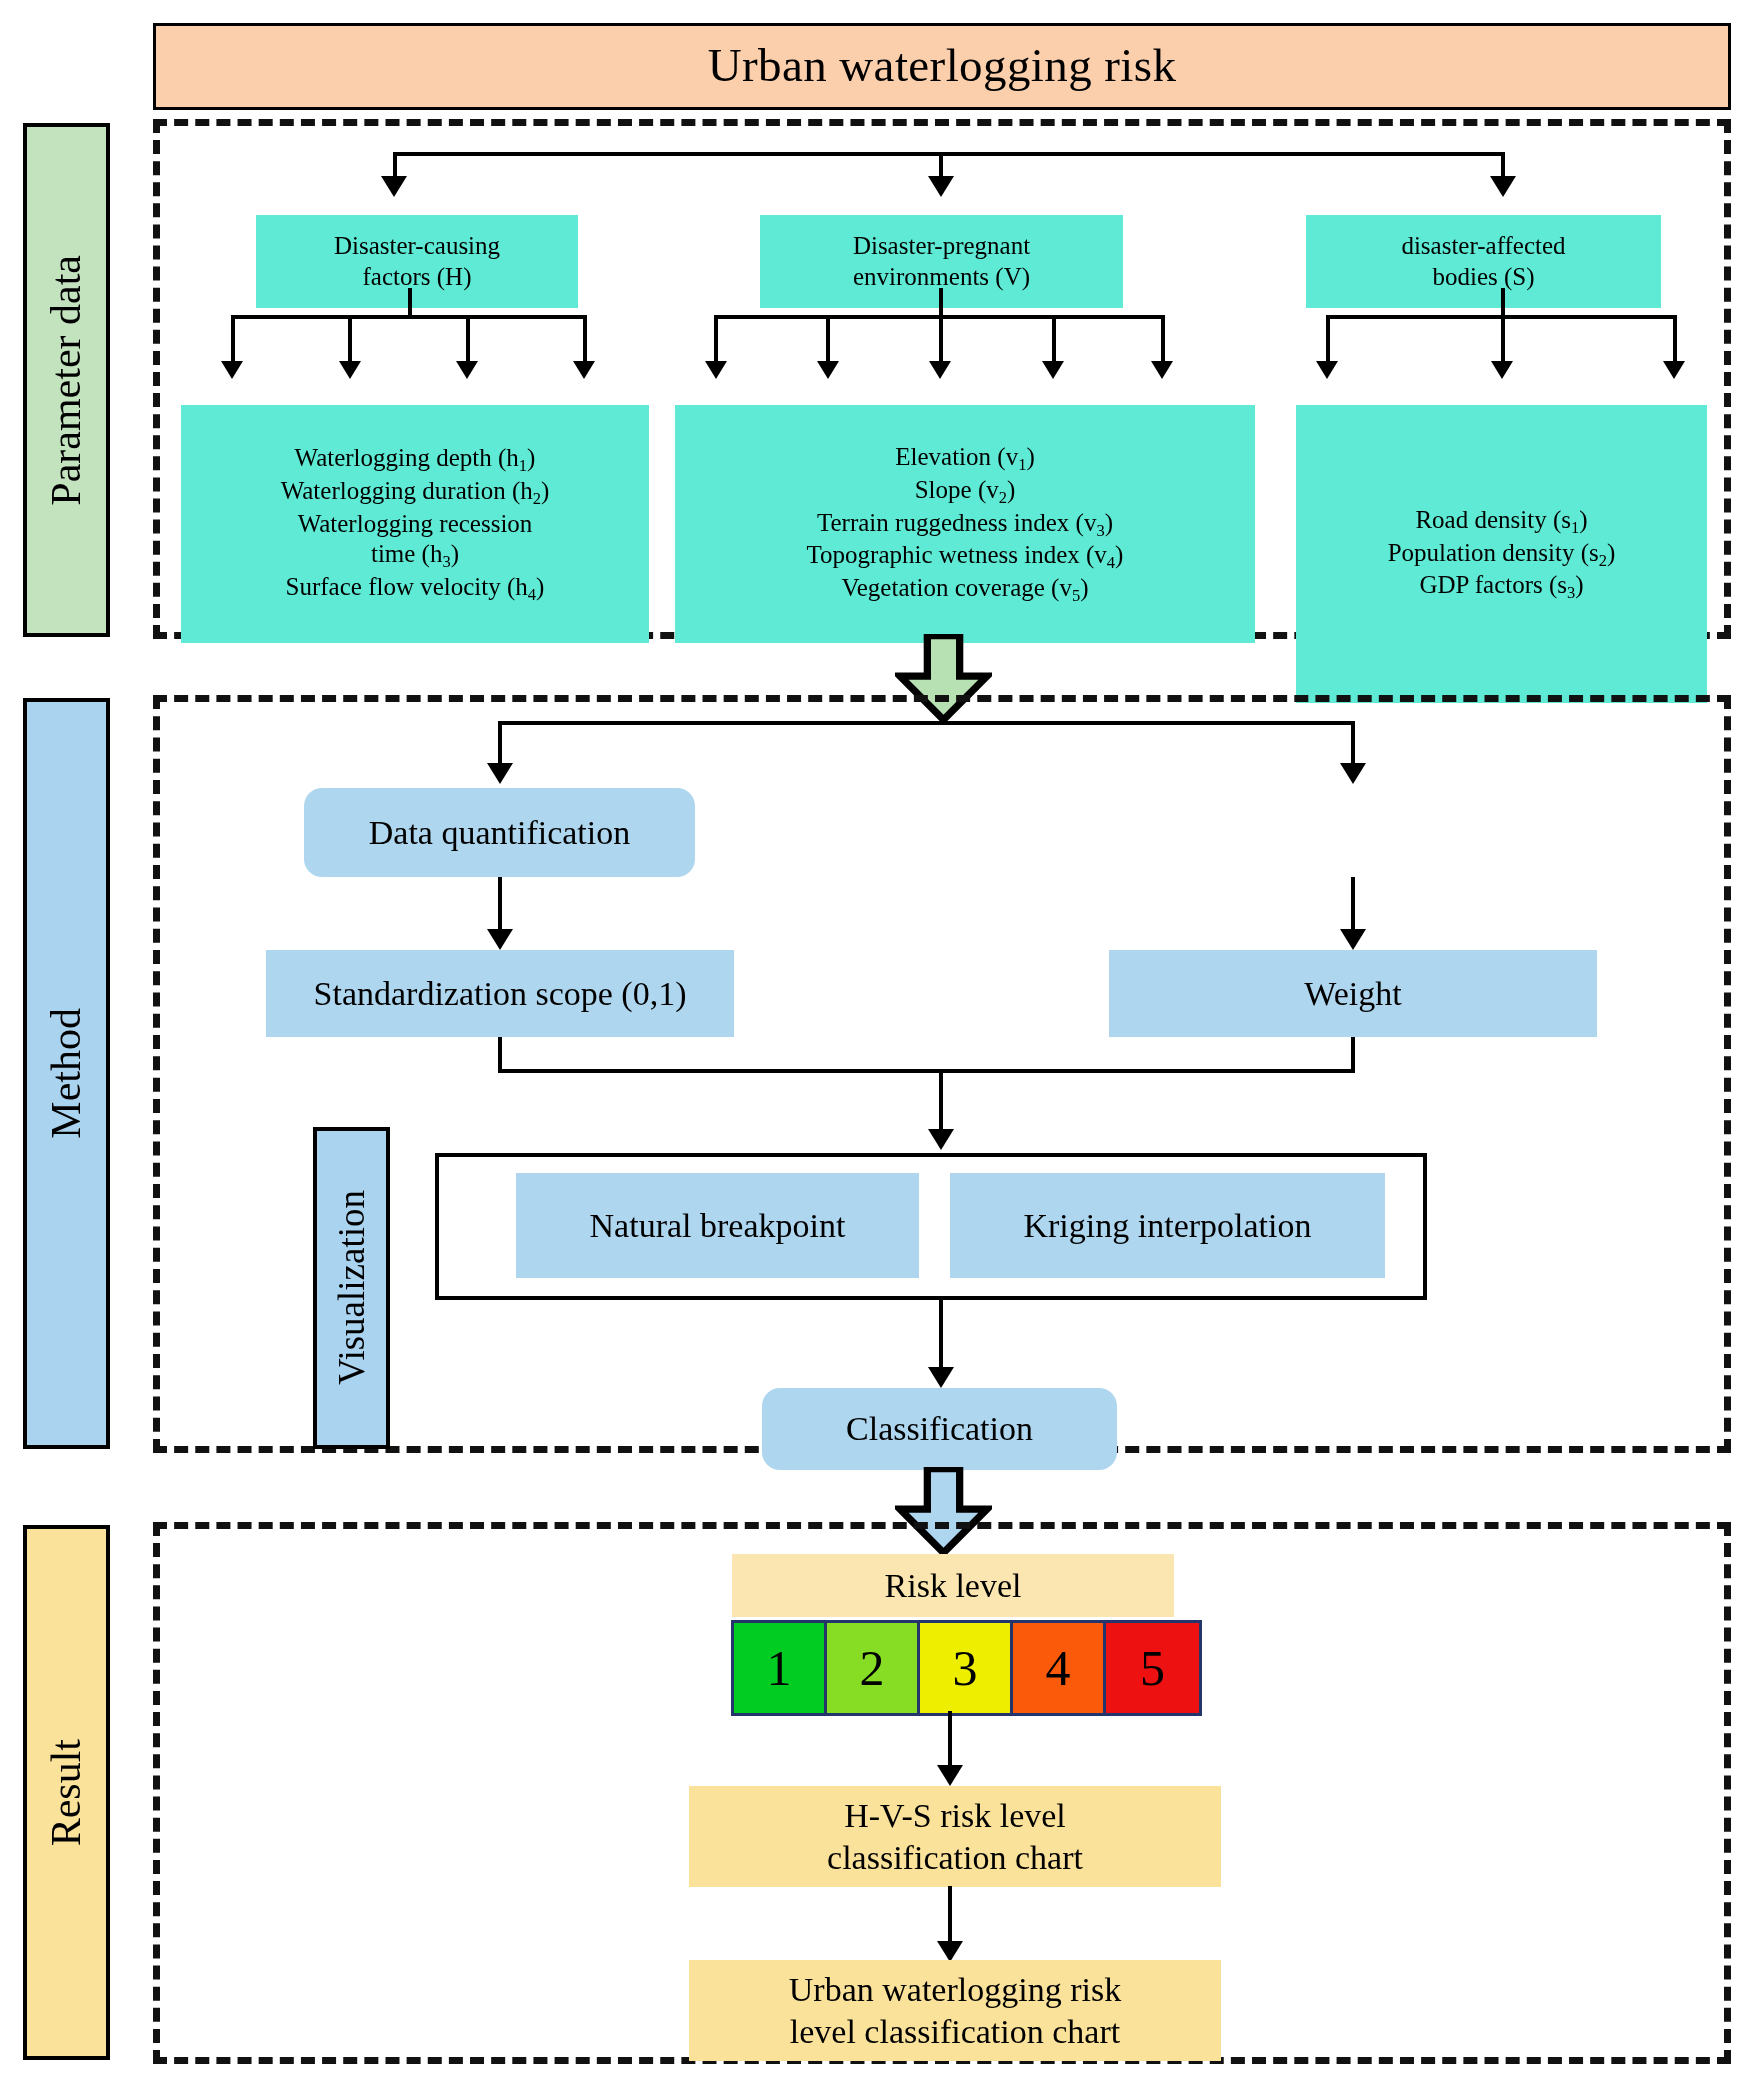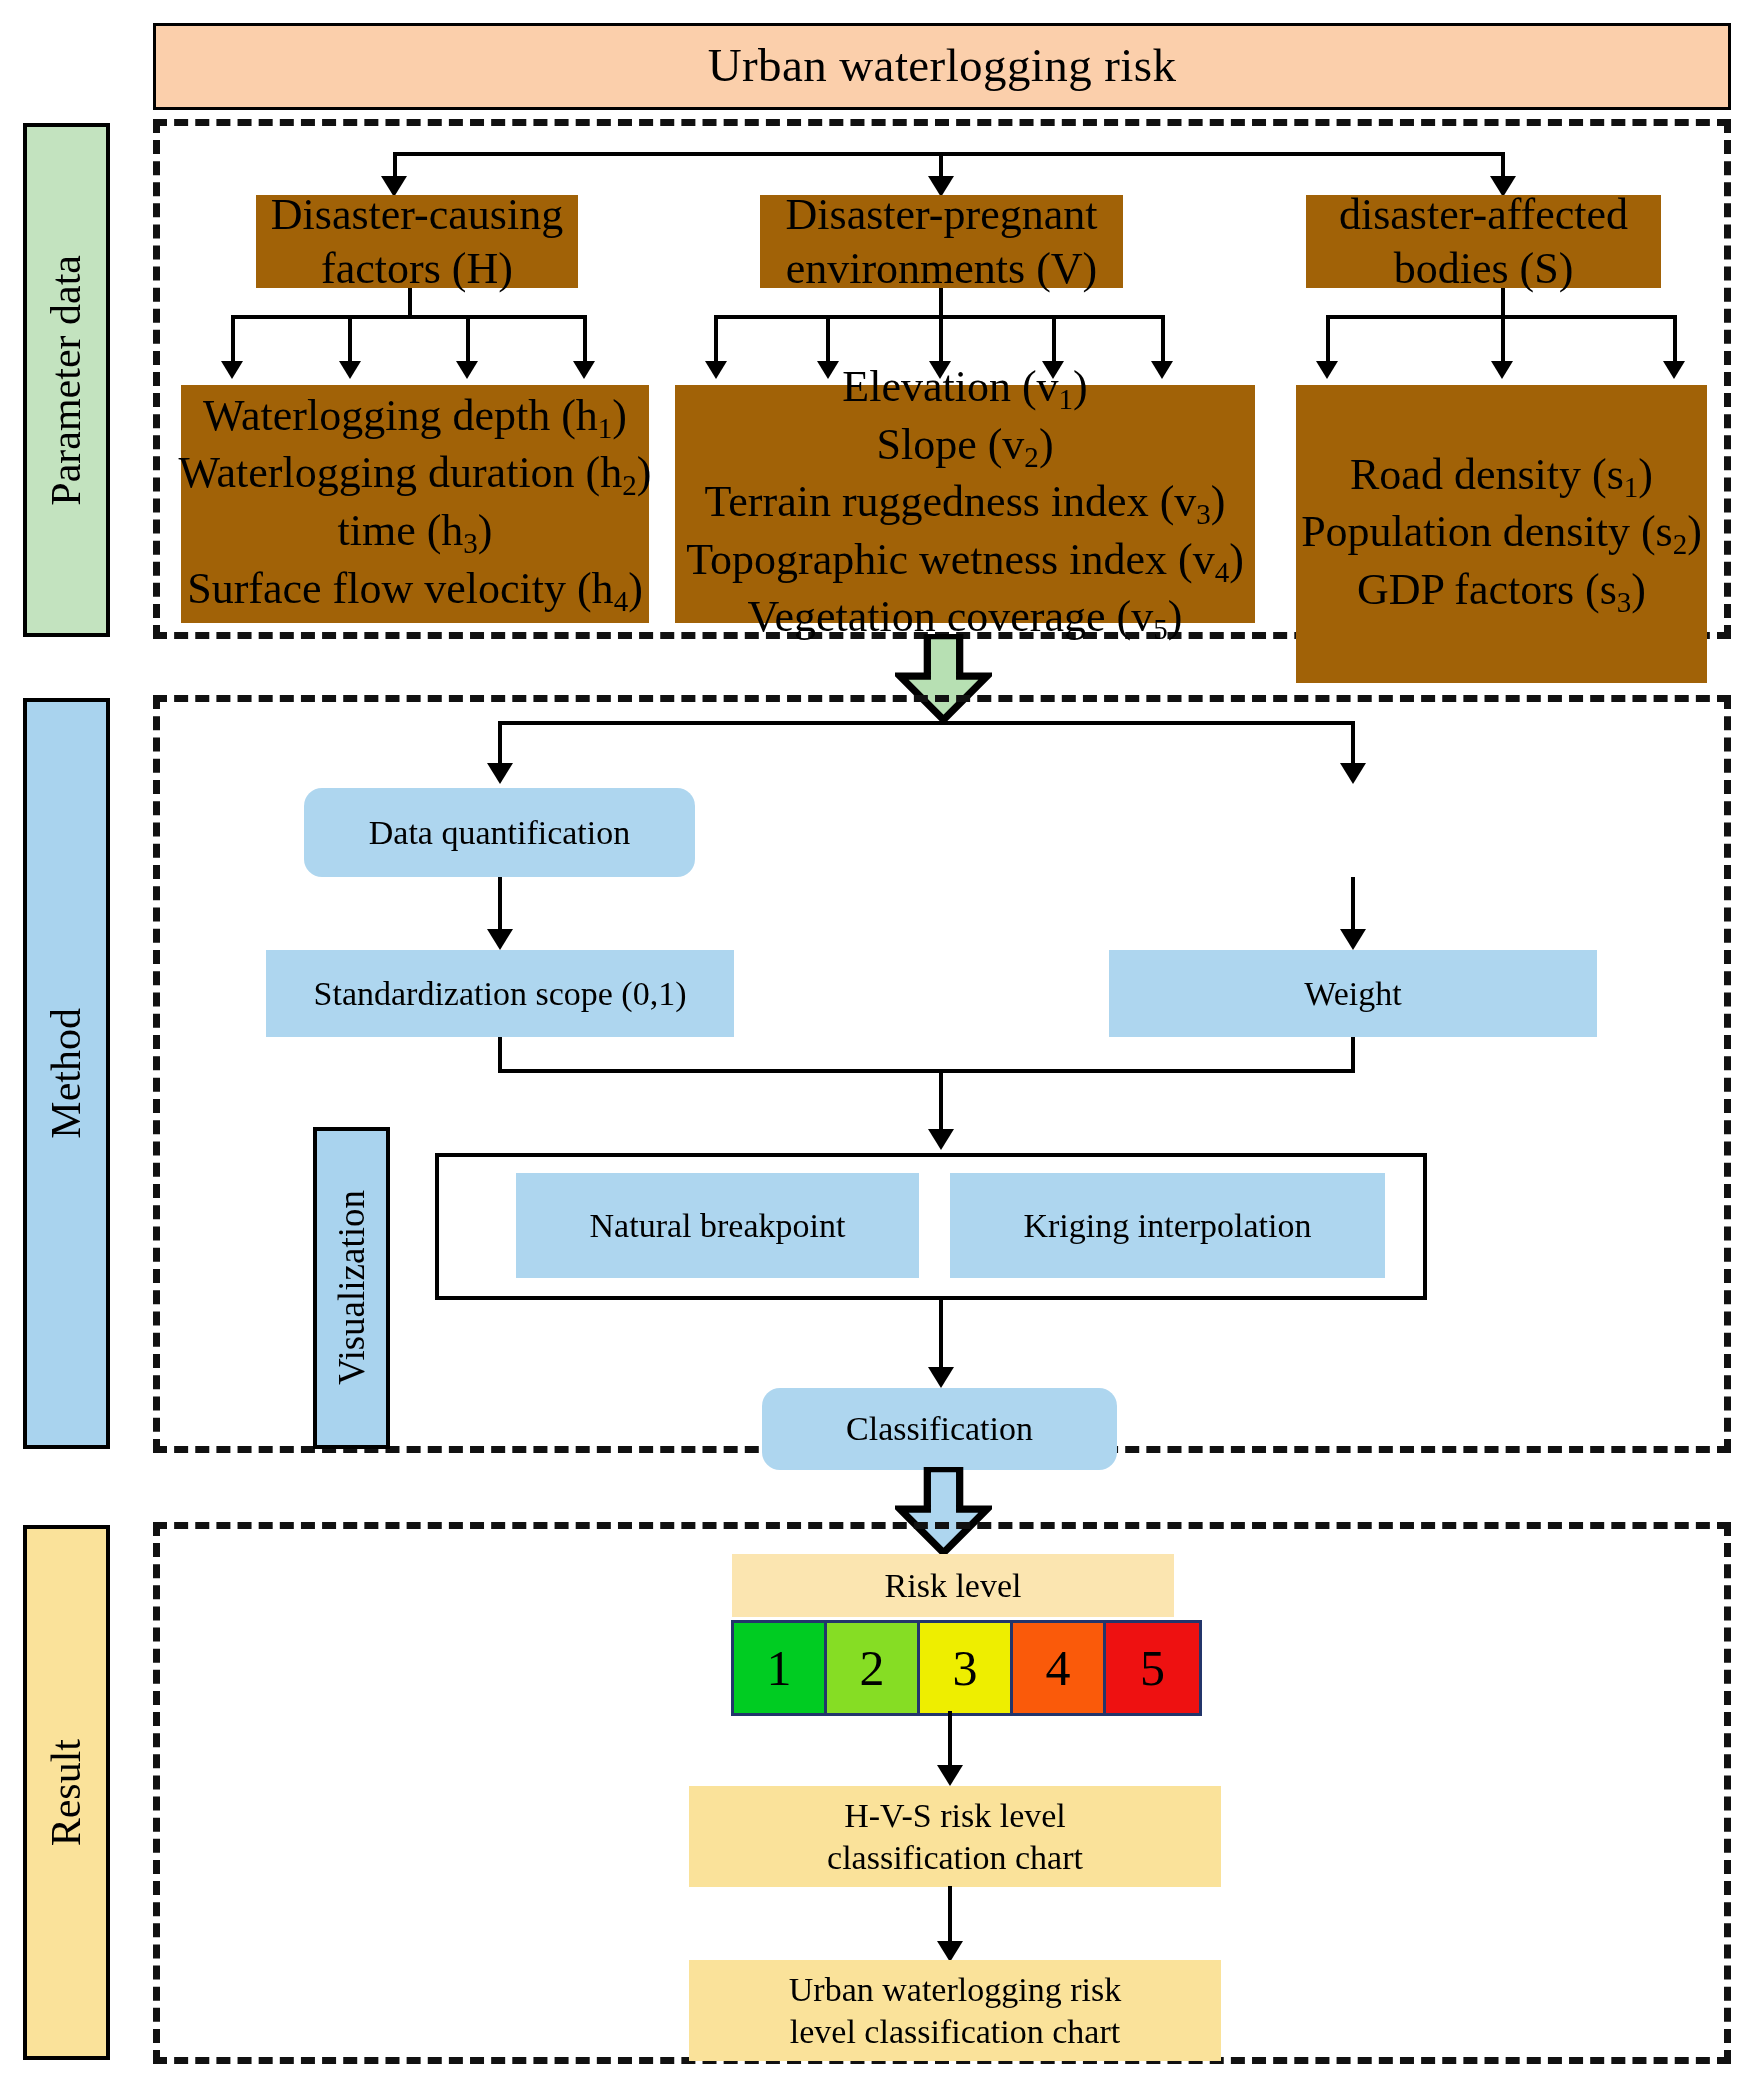--- a/index.html
+++ b/index.html
@@ -34,21 +34,21 @@
   }
   .side-green{background:#c3e3bf;}
   .side-blue{background:#a9d3ee;}
   .side-yellow{background:#fae29a;}
 
   
   .node{
     display:flex;align-items:center;justify-content:center;
     text-align:center;line-height:1.22;
   }
-  .green{background:#a16207;font-size:44px;}
+  .green{background:#5eead4;font-size:25px;margin-top:20px;}
   .blue{background:#aed6ef;font-size:34px;}
   .blue-round{background:#aed6ef;font-size:34px;border-radius:18px;}
   .yellow{background:#fae29a;font-size:34px;}
   .yellow-pale{background:#fbe5b0;font-size:34px;}
 
   .node .lines{display:block;}
   .node .lines div{white-space:nowrap;}
   sub{font-size:.66em;vertical-align:-0.28em;}
 
   
@@ -148,20 +148,21 @@
   <div class="abs vline" style="left:1501px;top:315px;height:48px;"></div>
   <div class="abs vline" style="left:1673px;top:315px;height:48px;"></div>
   <div class="abs arrowhead sm" style="left:1316px;top:361px;"></div>
   <div class="abs arrowhead sm" style="left:1491px;top:361px;"></div>
   <div class="abs arrowhead sm" style="left:1663px;top:361px;"></div>
 
   <div class="abs node green" style="left:181px;top:385px;width:468px;height:238px;">
     <span class="lines">
       <div><span>Waterlogging  depth (h</span><sub>1</sub><span>)</span></div>
       <div><span>Waterlogging  duration (h</span><sub>2</sub><span>)</span></div>
+      <div><span>Waterlogging  recession</span></div>
       <div><span>time (h</span><sub>3</sub><span>)</span></div>
       <div><span>Surface  flow velocity  (h</span><sub>4</sub><span>)</span></div>
     </span>
   </div>
 
   <div class="abs node green" style="left:675px;top:385px;width:580px;height:238px;">
     <span class="lines">
       <div><span>Elevation (v</span><sub>1</sub><span>)</span></div>
       <div><span>Slope (v</span><sub>2</sub><span>)</span></div>
       <div><span>Terrain ruggedness  index (v</span><sub>3</sub><span>)</span></div>

